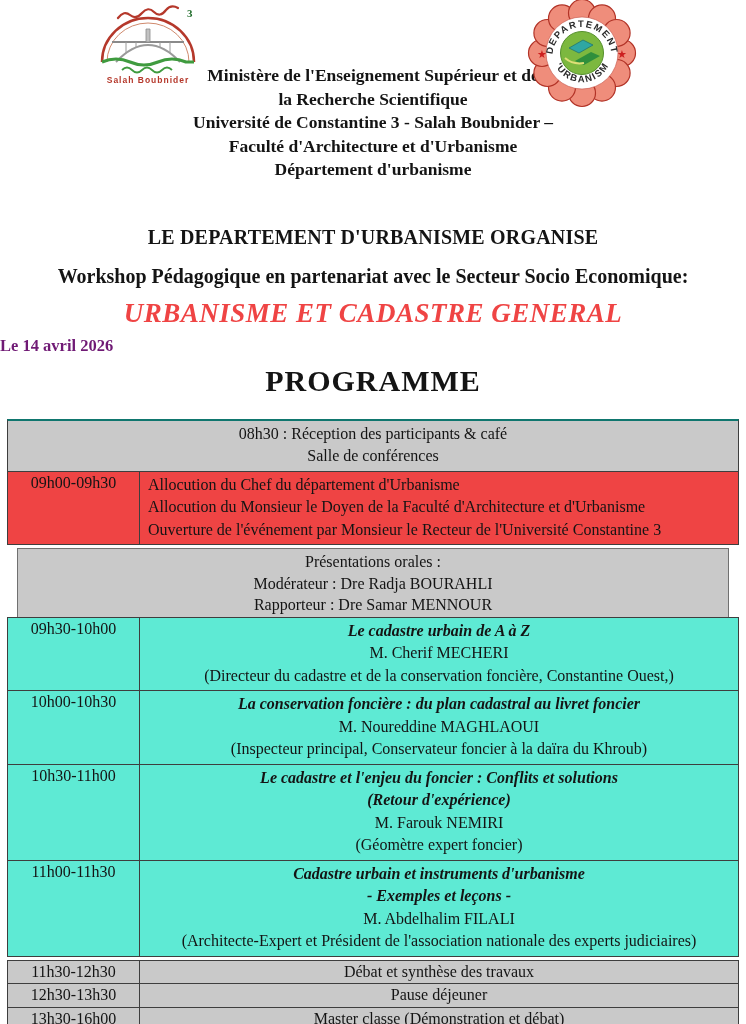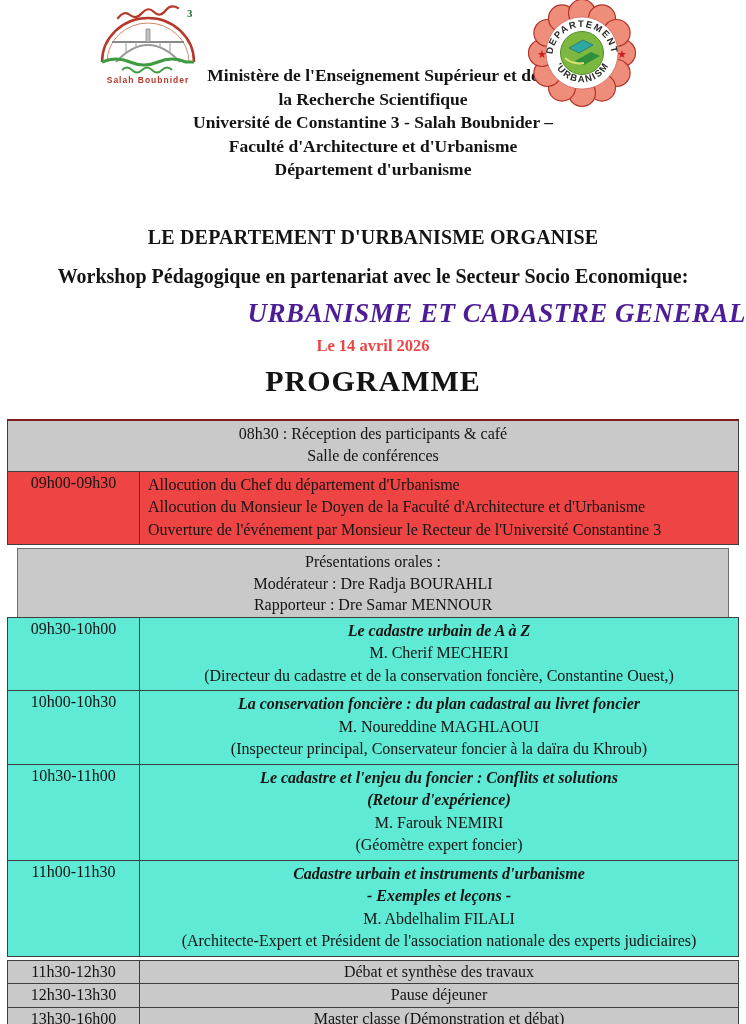--- a/index.html
+++ b/index.html
@@ -11,27 +11,27 @@
     color:#141414;
     overflow:hidden;
   }
   
   .logo-left{position:absolute;left:92px;top:4px;}
   .logo-right{position:absolute;left:525px;top:0px;}
   
   .masthead{padding-top:64px;text-align:center;font-weight:bold;font-size:17.5px;line-height:23.5px;}
   .org-line{margin-top:44px;text-align:center;font-weight:bold;font-size:20px;letter-spacing:.2px;}
   .workshop-line{margin-top:16px;text-align:center;font-weight:bold;font-size:20px;}
-  .main-title{margin-top:10px;text-align:right;font-weight:bold;font-style:italic;font-size:27px;color:#4c1d95;letter-spacing:.5px;}
-  .date-line{margin-top:7px;text-align:center;font-weight:bold;font-size:16.5px;color:#ef4444;}
+  .main-title{margin-top:10px;text-align:center;font-weight:bold;font-style:italic;font-size:27px;color:#ef4444;letter-spacing:.5px;}
+  .date-line{margin-top:7px;text-align:left;font-weight:bold;font-size:16.5px;color:#701a75;}
   .program-title{margin-top:8px;text-align:center;font-weight:bold;font-size:30px;letter-spacing:1px;}
   
   .schedule{margin:21px 7px 0 7px;font-size:16px;}
   .trow{display:flex;border:1px solid #3e3e3e;border-top:none;}
-  .trow.first{border-top:2px solid #7f1d1d;text-align:center;}
+  .trow.first{border-top:2px solid #0f766e;text-align:center;}
   .trow.bt{border-top:1px solid #3e3e3e;}
   .merged{display:block;text-align:center;padding:2px 0 3px;}
   .tcol-time{flex:0 0 131px;border-right:1px solid #3e3e3e;text-align:center;padding-top:2px;}
   .tcol-body{flex:1;text-align:center;padding:2px 8px 3px;}
   .body-left{text-align:left;}
   .line{line-height:22.5px;}
   .talk-title{font-weight:bold;font-style:italic;}
   .inset-row{margin:0 10px;border:1px solid #707070;border-bottom:none;text-align:center;padding:2px 0 1px;}
   .inset-row .line{line-height:21.5px;text-align:center;}
   .closing .tcol-time{padding-top:0;}

